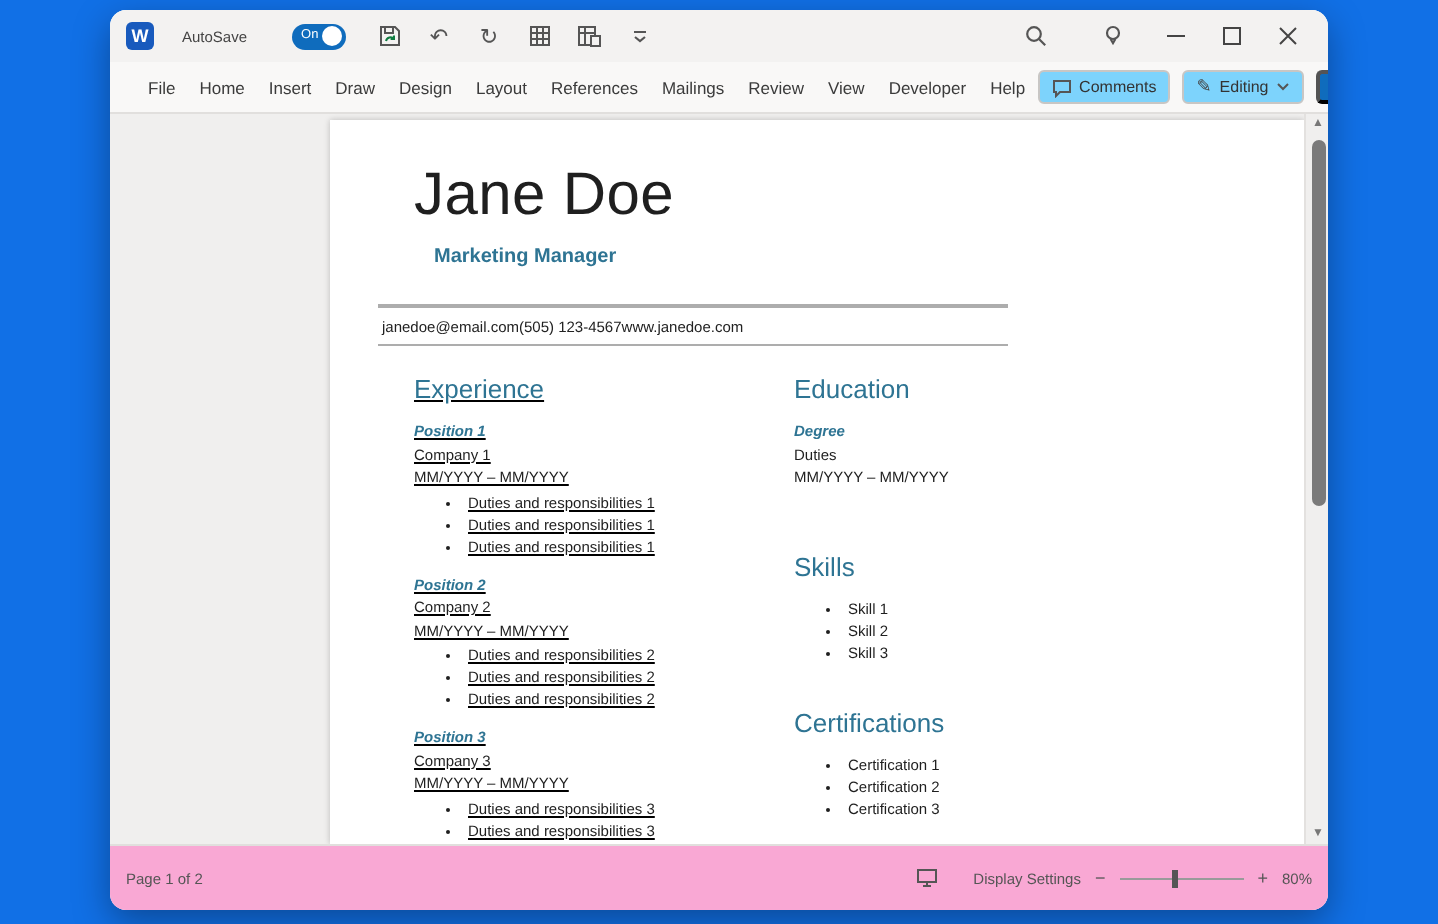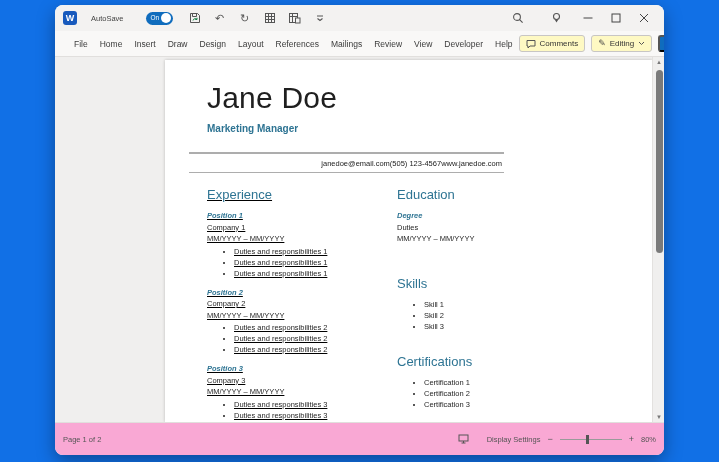--- a/index.html
+++ b/index.html
@@ -24,40 +24,40 @@
   .tb-icon-btn { width:24px; height:20px; display:flex; align-items:center; justify-content:center; cursor:pointer; }
   .win-ctrl { width:28px; height:22px; display:flex; align-items:center; justify-content:center; cursor:pointer; }
   .gap14 { margin-right:14px; } .gap6 { margin-right:6px; }
 
   
   .ribbon { height:26px; background:#f9f8f7; border-bottom:1px solid #e1dfdd; display:flex; align-items:center;
             padding:0 8px 0 13px; flex:0 0 auto; }
   .tabs { display:flex; align-items:center; }
   .tab { font-size:8.5px; color:#3b3b3b; padding:5px 6px; cursor:pointer; white-space:nowrap; }
   .ribbon-right { margin-left:auto; display:flex; align-items:center; gap:6px; }
-  .pill-btn { display:flex; align-items:center; gap:4px; border:1px solid #c8c6c4; background:#fef9c3; border-radius:3px;
+  .pill-btn { display:flex; align-items:center; gap:4px; border:1px solid #c8c6c4; background:#7dd3fc; border-radius:3px;
               height:17px; padding:0 6px; font-size:8px; color:#333; cursor:pointer; }
   .share-btn { display:flex; align-items:center; gap:3px; background:#0f6cbd; border-radius:3px; height:17px;
                padding:0 5px; cursor:pointer; }
   .glyph { font-size:9px; color:#444; line-height:1; }
 
   
   .docarea { position:relative; flex:1 1 auto; background:#f0efee; overflow:hidden; }
   .page { position:absolute; left:110px; top:3px; width:487px; bottom:0; background:#fff;
           box-shadow:0 0 3px rgba(0,0,0,.22); cursor:text;padding-left:12px; }
   .scrollbar { position:absolute; right:0; top:0; width:12px; bottom:0; background:#f0efee; border-left:1px solid #e3e1df; }
   .sb-arrow { position:absolute; left:0; width:12px; height:10px; display:flex; align-items:center; justify-content:center;
               font-size:6px; color:#777; cursor:pointer; }
   .sb-thumb { position:absolute; left:2.5px; width:7px; top:13px; height:183px; background:#7a7a7a; border-radius:4px; cursor:grab; }
 
   
   .doc-name { position:absolute; left:42px; top:21px; font-size:30px; color:#1f1f1f; letter-spacing:.2px; }
-  .doc-subtitle { position:absolute; left:42px; top:63px; font-size:10px; font-weight:600; color:var(--accent); }
+  .doc-subtitle { position:absolute; left:52px; top:63px; font-size:10px; font-weight:600; color:var(--accent); }
   .contact-row { position:absolute; left:24px; top:92px; width:315px; border-top:2px solid #adadad;
-                 border-bottom:1.5px solid #adadad; display:flex; justify-content:flex-end; align-items:center;
+                 border-bottom:1.5px solid #adadad; display:flex; justify-content:flex-start; align-items:center;
                  padding:4.5px 2px; font-size:7.5px; color:#222; font-weight:500; }
   .columns { position:absolute; left:42px; top:127px; display:flex; }
   .col-left { width:190px;text-decoration:underline; }
   .col-right { width:160px; }
   .sec-heading { font-size:13px; color:var(--accent); font-weight:400; }
   .pos-block { margin-top:8px; }
   .pos-title { font-size:7.5px; font-style:italic; font-weight:600; color:var(--accent); line-height:11.5px; }
   .doc-line { font-size:7.5px; color:#1f1f1f; line-height:11.5px; }
   ul.doc-bullets { margin:1px 0 0 0; padding-left:27px; }
   ul.doc-bullets li { font-size:7.5px; color:#1f1f1f; line-height:11px; }

